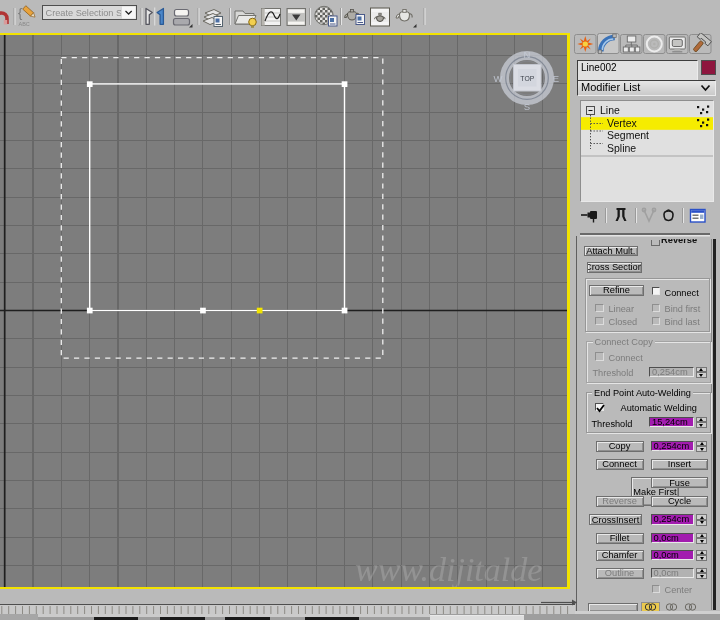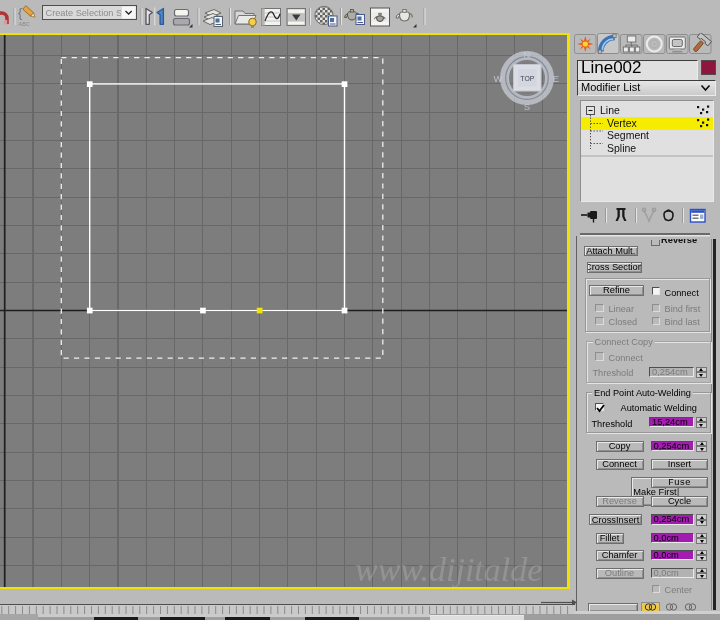--- a/index.html
+++ b/index.html
@@ -258,21 +258,21 @@
     <rect x="-3" y="5" width="6" height="2" fill="#b0b0ae"></rect>
     <rect x="-5" y="7" width="10" height="1.5" fill="#8e8e8e"></rect>
   </g>
 
   <g transform="translate(128.3,11) rotate(40)">
     <rect x="-2" y="-3" width="4" height="12" rx="1.5" fill="#b06a3a" stroke="#6a4a22" stroke-width="0.8"></rect>
     <path d="M-7,-9 L7,-9 L7,-3.5 L3,-3.5 L3,-5 L-3,-5 L-3,-3.5 L-7,-3.5 Z" fill="#c4c4c2" stroke="#4e4e4e" stroke-width="0.9"></path>
   </g>
 </svg>
 
-<div class="abs" style="left:577px;top:59.5px;width:121px;height:24px;background:#e0e0e0;border:1px solid #3c3c3c;border-right-color:#ececec;border-bottom-color:#ececec;font-size:17px;line-height:13px;padding-left:3px;">Line002</div>
+<div class="abs" style="left:577px;top:59.5px;width:121px;height:24px;background:#e0e0e0;border:1px solid #3c3c3c;border-right-color:#ececec;border-bottom-color:#ececec;font-size:10px;line-height:13px;padding-left:3px;">Line002</div>
 <div class="abs" style="left:700.5px;top:59.5px;width:15.5px;height:15px;background:#8e163e;border:1px solid #4e4e4e;"></div>
 
 <div class="abs" style="left:577px;top:80px;width:139px;height:15.5px;background:linear-gradient(#e6e6e6,#cacaca);border:1px solid #3c3c3c;border-right-color:#ececec;border-bottom-color:#ececec;font-size:11px;line-height:13px;padding-left:3px;">Modifier List
 <svg width="12" height="10" style="position:absolute;right:3px;top:2px;">
       <path d="M1.5,2.5 L5.5,7 L9.5,2.5" fill="none" stroke="#111" stroke-width="1.7"></path>
     </svg>
 </div>
 
 <div class="abs" style="left:579.5px;top:99.5px;width:134.5px;height:102.5px;background:#e0e0e0;border:1px solid #8e8e8e;border-right-color:#e9e9e9;border-bottom-color:#e9e9e9;overflow:hidden;">
   <svg width="133" height="101" style="position:absolute;left:0;top:0;">
@@ -406,30 +406,30 @@
 <div class="btn" style="left:595.5px;top:440.5px;width:48px;height:11px;">Copy</div>
 <div class="fld" style="left:650.5px;top:440.5px;width:43.5px;height:10.5px;">0,254cm</div>
 <div class="spin" style="left:696px;top:440.5px;">
     <div class="up"></div>
     <div class="dn"></div>
   </div>
 
 <div class="btn" style="left:595.5px;top:458.8px;width:48px;height:11px;">Connect</div>
 <div class="btn" style="left:651px;top:458.8px;width:57px;height:11px;">Insert</div>
 <div class="btn" style="left:631px;top:477px;width:48px;height:29px;">Make First</div>
-<div class="btn" style="left:651px;top:477px;width:57px;height:11px;font-family:Liberation Mono, monospace;">Fuse</div>
+<div class="btn" style="left:651px;top:477px;width:57px;height:11px;">Fuse</div>
 <div class="btn dis" style="left:595.5px;top:495.5px;width:48px;height:11px;">Reverse</div>
 <div class="btn" style="left:651px;top:495.5px;width:57px;height:11px;">Cycle</div>
 <div class="btn" style="left:589px;top:514px;width:53px;height:11px;">CrossInsert</div>
 <div class="fld" style="left:650.5px;top:514px;width:43.5px;height:10.5px;">0,254cm</div>
 <div class="spin" style="left:696px;top:514px;">
     <div class="up"></div>
     <div class="dn"></div>
   </div>
-<div class="btn" style="left:595.5px;top:532.5px;width:28px;height:11px;">Fillet</div>
+<div class="btn" style="left:595.5px;top:532.5px;width:48px;height:11px;">Fillet</div>
 <div class="fld" style="left:650.5px;top:532.5px;width:43.5px;height:10.5px;">0,0cm</div>
 <div class="spin" style="left:696px;top:532.5px;">
     <div class="up"></div>
     <div class="dn"></div>
   </div>
 <div class="btn" style="left:595.5px;top:549.5px;width:48px;height:11px;">Chamfer</div>
 <div class="fld" style="left:650.5px;top:549.5px;width:43.5px;height:10.5px;">0,0cm</div>
 <div class="spin" style="left:696px;top:549.5px;">
     <div class="up"></div>
     <div class="dn"></div>

